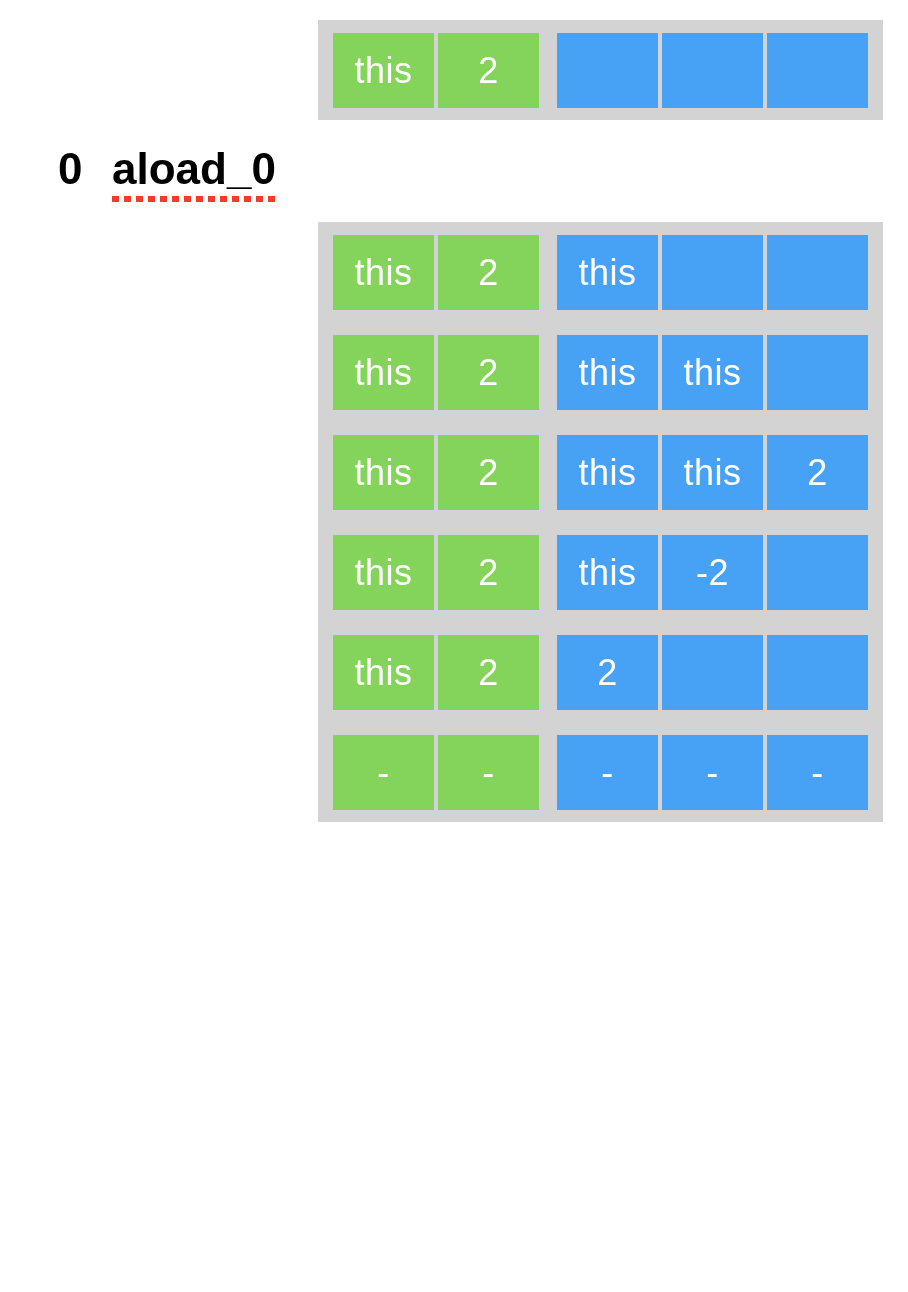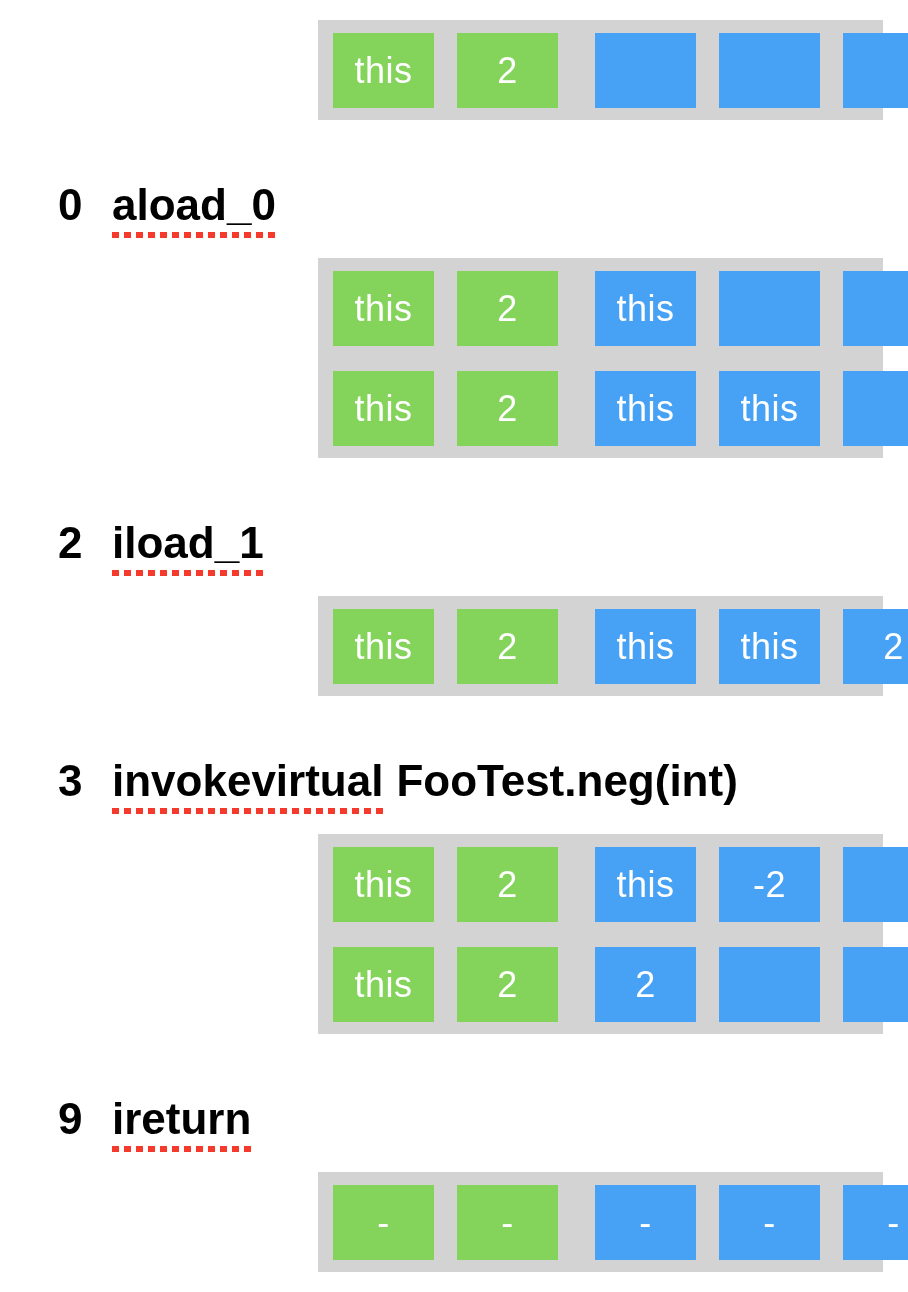--- a/index.html
+++ b/index.html
@@ -21,21 +21,21 @@
     padding-left: 15px;
   }
   .cell {
     width: 101px; height: 75px;
     line-height: 75px;
     text-align: center;
     color: #ffffff;
     font-size: 36px;
     font-weight: 400;
     flex: 0 0 auto;
-    margin-right: 23px;
+    margin-right: 4px;
     letter-spacing: 0.5px;
   }
   .cell.local { background: #84d35a; }
   .cell.stack { background: #47a1f5; }
   .cell.stack-start { margin-left: 14px; }
 
   
   .label {
     margin: 25px 0 20px 58px;
     font-size: 44px;
@@ -49,21 +49,20 @@
     min-width: 28px;
     margin-right: 26px;
   }
   .mnemonic {
     display: inline-block;
     padding-bottom: 9px;
     background-image: repeating-linear-gradient(to right, #f5392b 0 7px, transparent 7px 12px);
     background-position: left bottom;
     background-size: 100% 6px;
     background-repeat: no-repeat;
-    margin-top: 36px;
   }
   .operand { margin-left: 13px; }
   .operand:empty { display: none; }
 </style>
 </head>
 <body>
 
 <div class="figure">
 
   <div class="bar">
@@ -88,56 +87,47 @@
 
 
   <div class="bar">
     <div class="cell local">this</div>
     <div class="cell local">2</div>
     <div class="cell stack stack-start">this</div>
     <div class="cell stack">this</div>
     <div class="cell stack"></div>
   </div>
 
-  <div class="label">
-    <span class="num">2</span><span class="mnemonic">iload_1</span>
-  </div>
 
   <div class="bar">
     <div class="cell local">this</div>
     <div class="cell local">2</div>
     <div class="cell stack stack-start">this</div>
     <div class="cell stack">this</div>
     <div class="cell stack">2</div>
   </div>
 
-  <div class="label">
-    <span class="num">3</span><span class="mnemonic">invokevirtual</span><span class="operand">FooTest.neg(int)</span>
-  </div>
 
   <div class="bar">
     <div class="cell local">this</div>
     <div class="cell local">2</div>
     <div class="cell stack stack-start">this</div>
     <div class="cell stack">-2</div>
     <div class="cell stack"></div>
   </div>
 
 
   <div class="bar">
     <div class="cell local">this</div>
     <div class="cell local">2</div>
     <div class="cell stack stack-start">2</div>
     <div class="cell stack"></div>
     <div class="cell stack"></div>
   </div>
 
-  <div class="label">
-    <span class="num">9</span><span class="mnemonic">ireturn</span>
-  </div>
 
   <div class="bar">
     <div class="cell local">-</div>
     <div class="cell local">-</div>
     <div class="cell stack stack-start">-</div>
     <div class="cell stack">-</div>
     <div class="cell stack">-</div>
   </div>
 
 </div>

